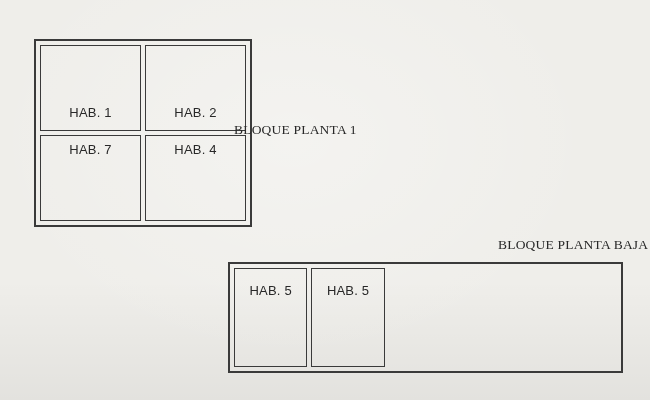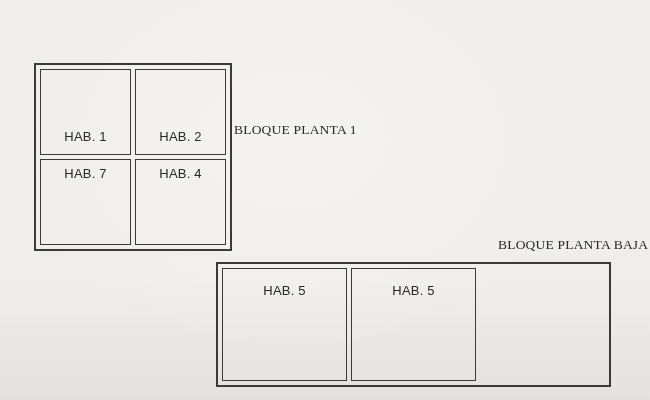--- a/index.html
+++ b/index.html
@@ -28,32 +28,31 @@
     box-sizing: border-box;
     border: 2px solid var(--line);
     display: grid;
     padding: 4px;
     gap: 4px;
     background: transparent;
   }
   .block-planta1 {
     left: 34px;
     top: 39px;
-    width: 198px;
+    width: 218px;
     height: 188px;
     grid-template-columns: 1fr 1fr;
     grid-template-rows: 1fr 1fr;
-    margin-top: 24px;
   }
   .block-baja {
-    left: 216px;
+    left: 228px;
     top: 262px;
     width: 395px;
-    height: 125px;
-    grid-template-columns: repeat(3, 1fr);
+    height: 111px;
+    grid-template-columns: repeat(5, 1fr);
     grid-template-rows: 1fr;
   }
   .room {
     box-sizing: border-box;
     border: 1.5px solid var(--line);
     display: flex;
     justify-content: center;
   }
   .room-label {
     font-size: 13px;

